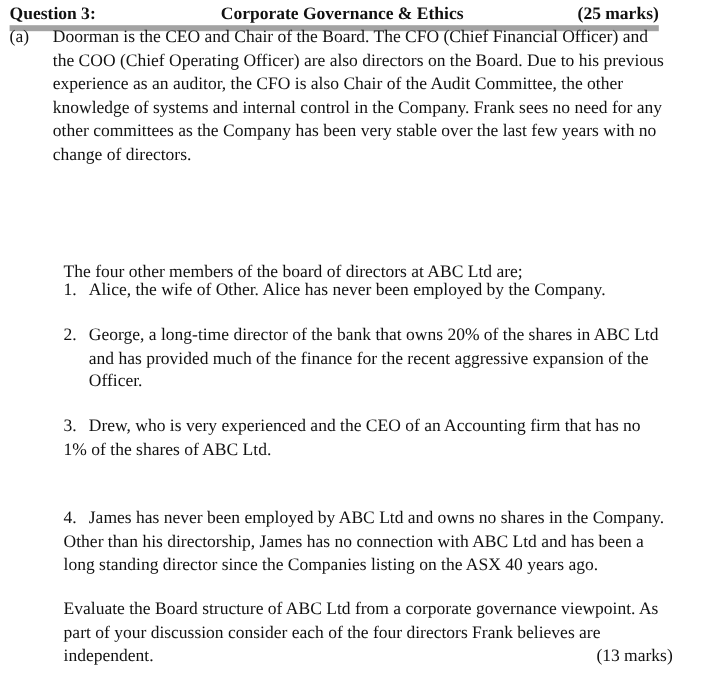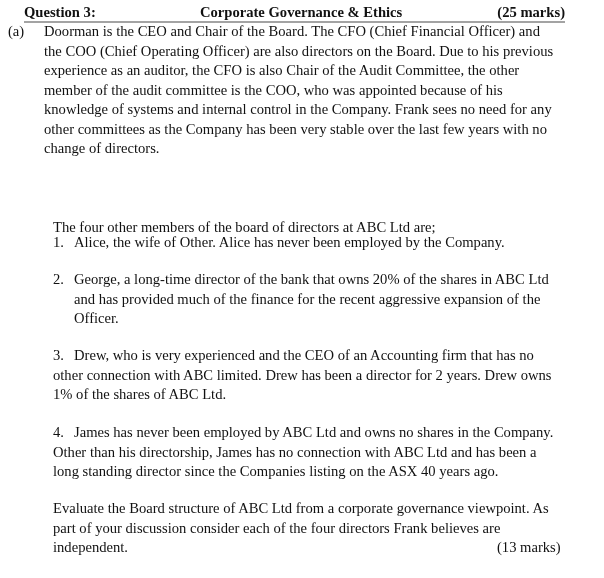--- a/index.html
+++ b/index.html
@@ -18,25 +18,25 @@
     }
     .page {
       position: absolute;
       left: 0;
       top: 0;
       width: 604px;
       height: 578px;
     }
     .header {
       position: absolute;
-      left: 24px;
+      left: 8px;
       top: 3px;
       width: 541px;
       height: 18px;
-      border-bottom: 2px solid #a3a3a3;
+      border-bottom: 5px solid #a3a3a3;
       font-weight: bold;
       font-size: 14.6px;
       line-height: 18px;
     }
     .header .q { position: absolute; left: 0; top: 0; }
     .header .t { position: absolute; left: 176px; top: 0; }
     .header .m { position: absolute; right: 0; top: 0; }
 
     .part-label {
       position: absolute;
@@ -101,21 +101,20 @@
     <span class="t">Corporate Governance &amp; Ethics</span>
     <span class="m">(25 marks)</span>
   </div>
 
   <span class="part-label">(a)</span>
 
   <div class="para" style="top:22px;">
     <span class="line">Doorman is the CEO and Chair of the Board. The CFO (Chief Financial Officer) and</span>
     <span class="line">the COO (Chief Operating Officer) are also directors on the Board. Due to his previous</span>
     <span class="line">experience as an auditor, the CFO is also Chair of the Audit Committee, the other</span>
-    <span class="line">member of the audit committee is the COO, who was appointed because of his</span>
     <span class="line">knowledge of systems and internal control in the Company. Frank sees no need for any</span>
     <span class="line">other committees as the Company has been very stable over the last few years with no</span>
     <span class="line">change of directors.</span>
   </div>
 
   <span class="intro">The four other members of the board of directors at ABC Ltd are;</span>
 
   <div class="item" style="left:53px; top:233px;">
     <span class="num">1.</span>
     <div class="txt" style="left:21px;">
@@ -131,21 +130,20 @@
       <span>Officer.</span>
     </div>
   </div>
 
   <div class="item" style="left:53px; top:346px;">
     <span class="num">3.</span>
     <div class="txt" style="left:21px;">
       <span>Drew, who is very experienced and the CEO of an Accounting firm that has no</span>
     </div>
     <div class="txt" style="left:0; top:19.5px;">
-      <span>other connection with ABC limited. Drew has been a director for 2 years. Drew owns</span>
       <span>1% of the shares of ABC Ltd.</span>
     </div>
   </div>
 
   <div class="item" style="left:53px; top:423px;">
     <span class="num">4.</span>
     <div class="txt" style="left:21px;">
       <span>James has never been employed by ABC Ltd and owns no shares in the Company.</span>
     </div>
     <div class="txt" style="left:0; top:19.5px;">

